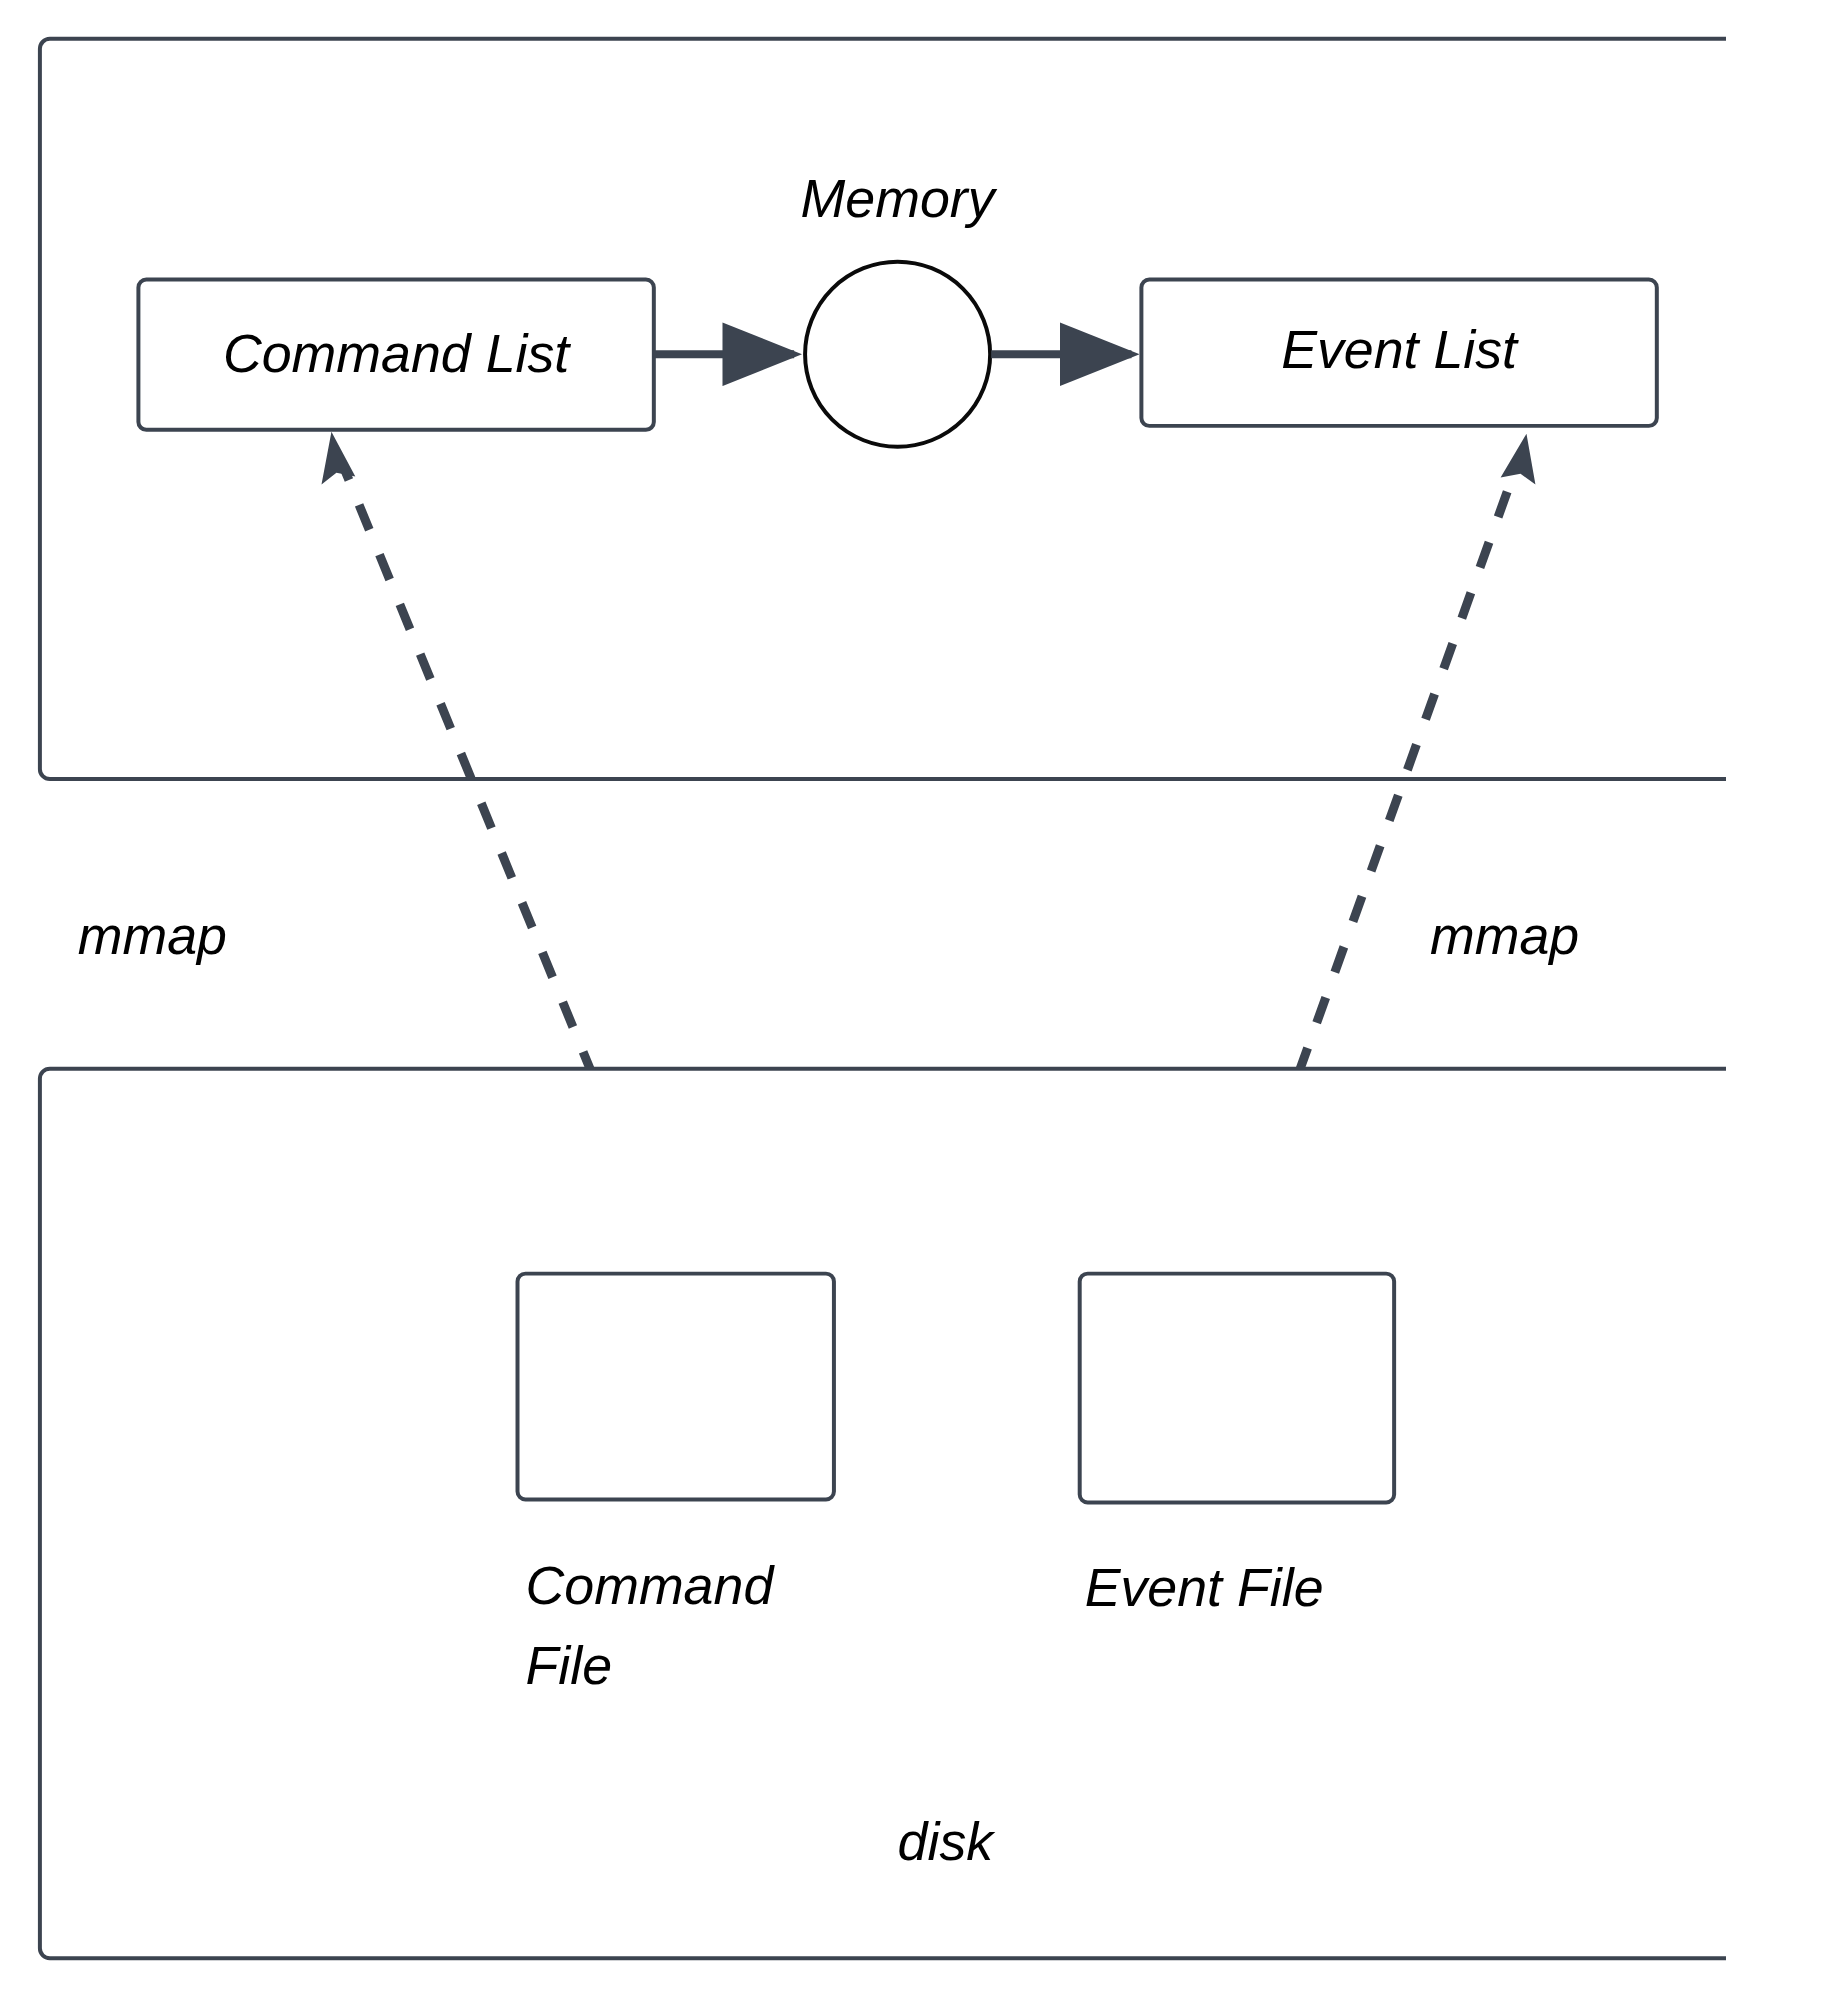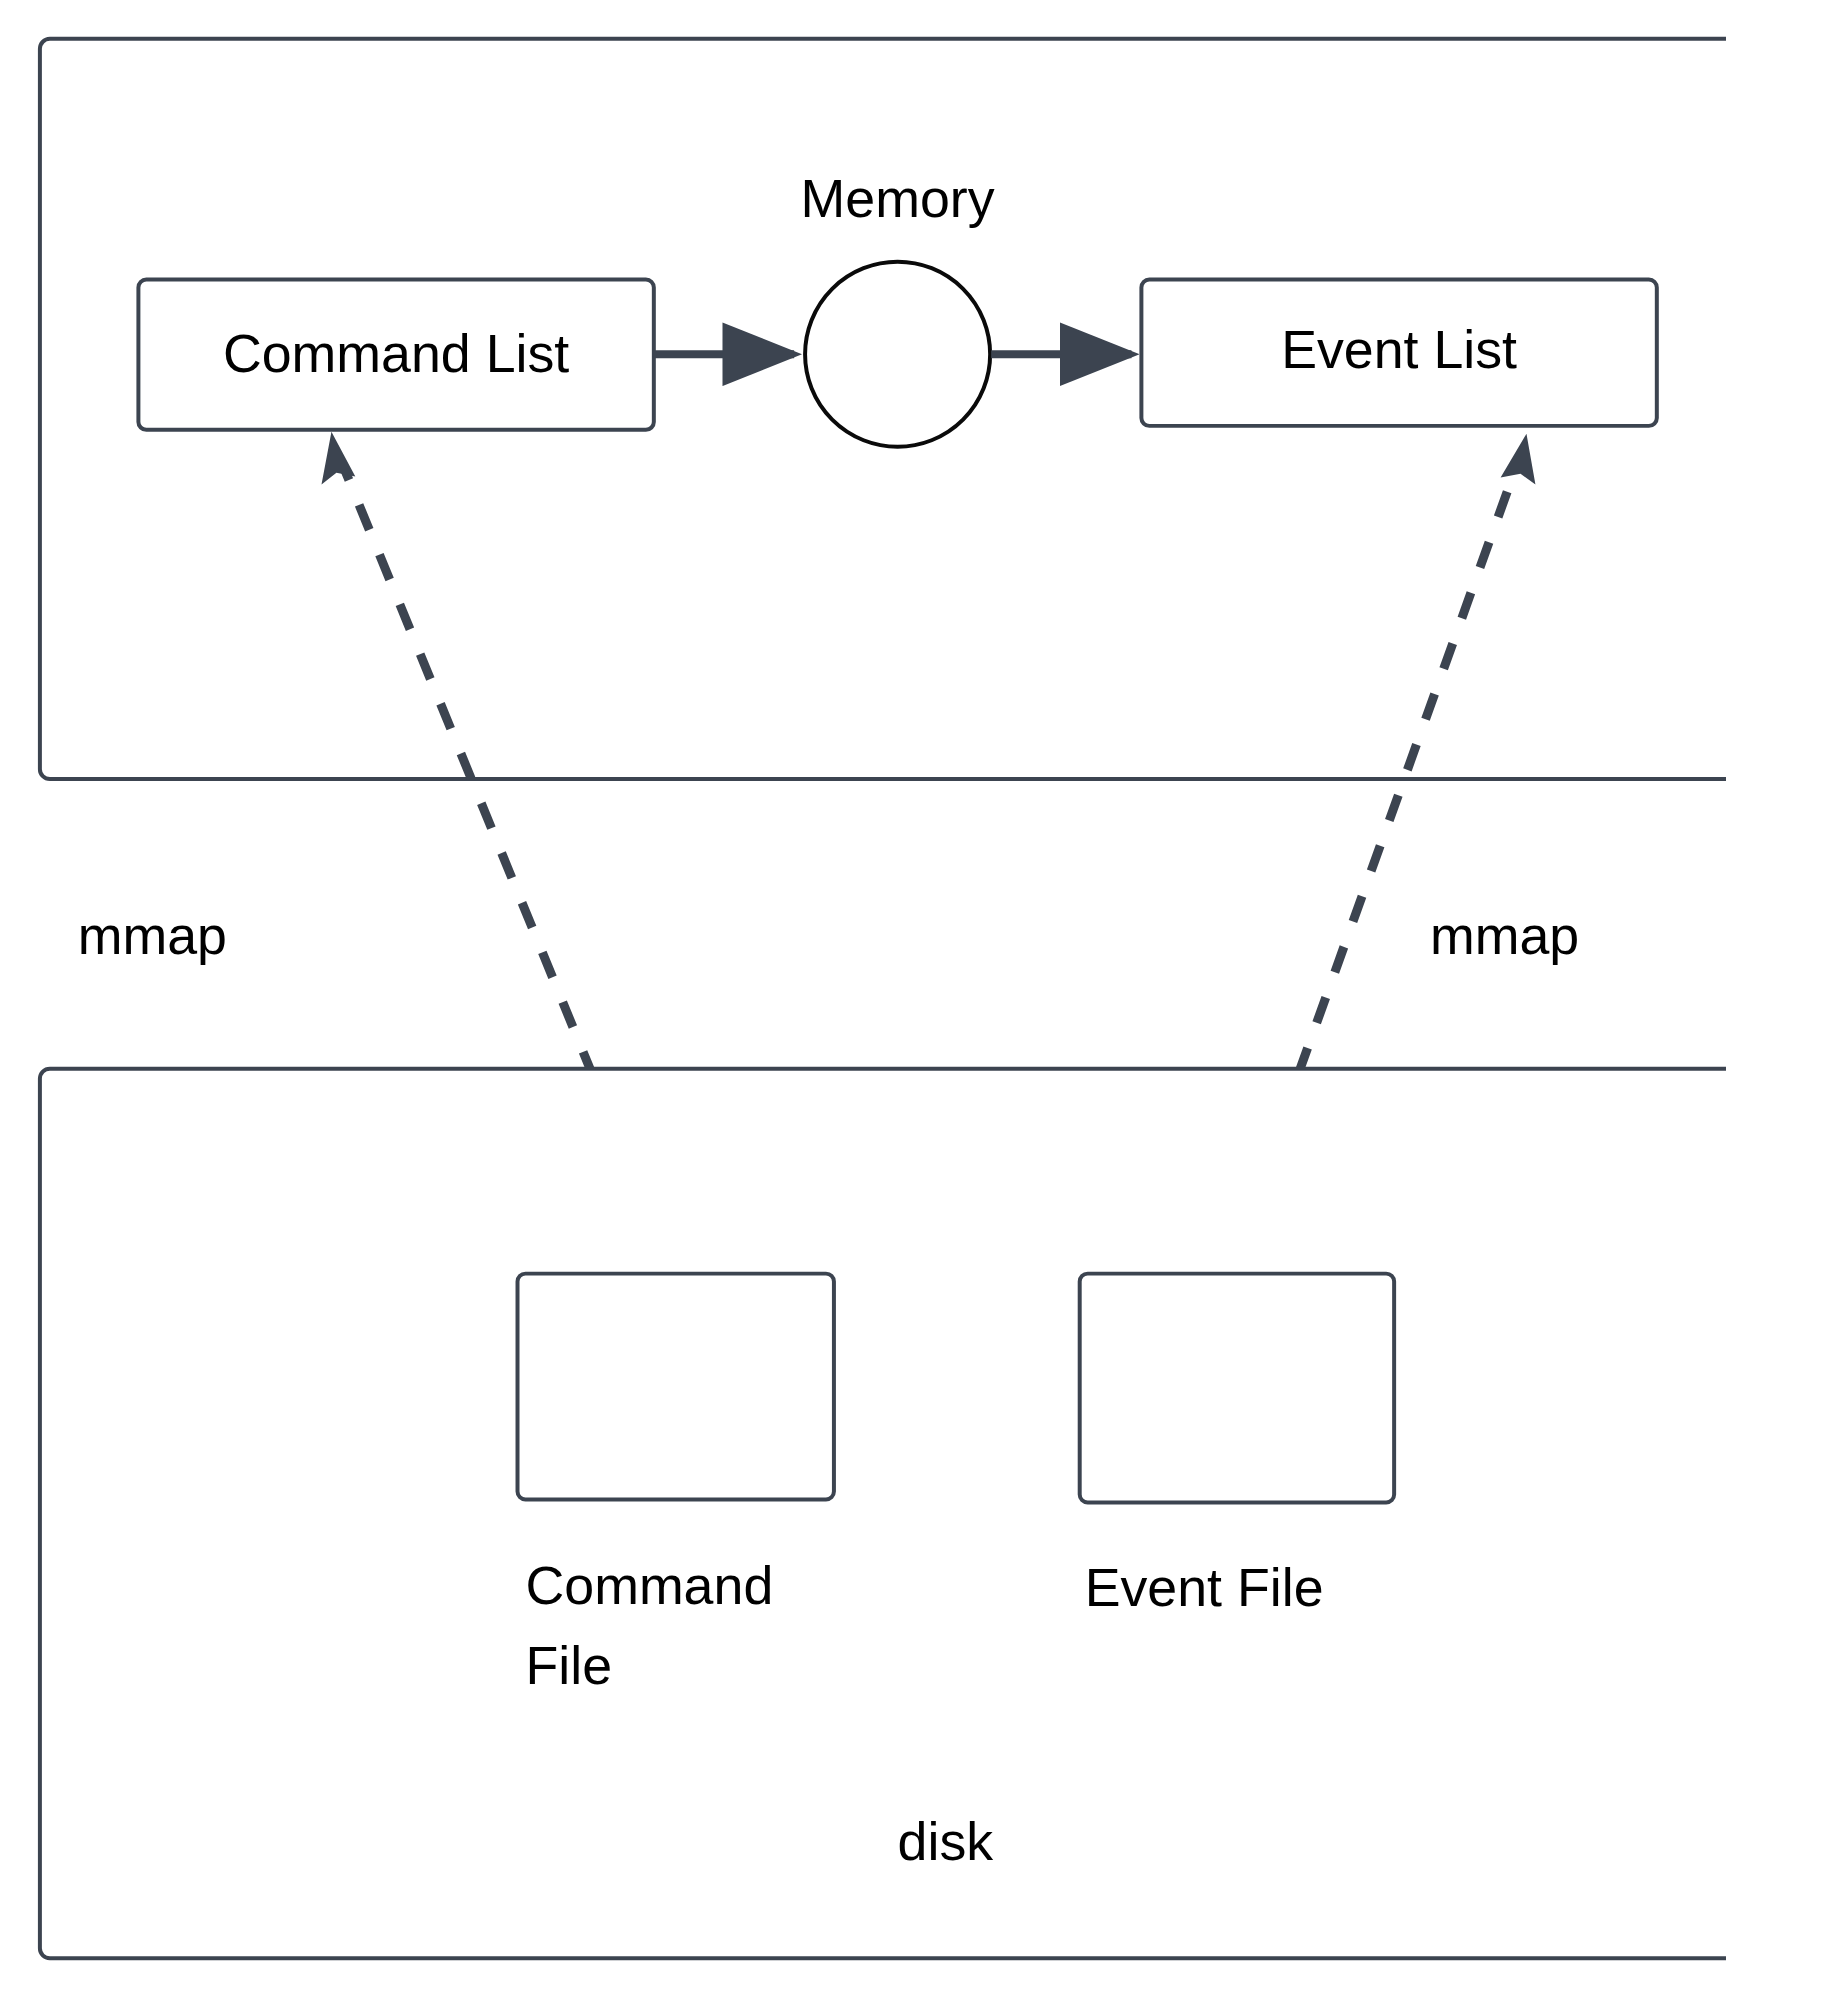--- a/index.html
+++ b/index.html
@@ -9,20 +9,21 @@
   }
   body {
     font-family: "Liberation Sans", sans-serif;
   }
   #canvas {
     position: relative;
     width: 1726px;
     height: 2000px;
     background: #ffffff;
     overflow: hidden;
+    font-style: italic;
   }
   #diagram-svg {
     position: absolute;
     left: 0;
     top: 0;
     width: 1840px;
     height: 2000px;
   }
   .diag-text {
     font-family: "Liberation Sans", sans-serif;

